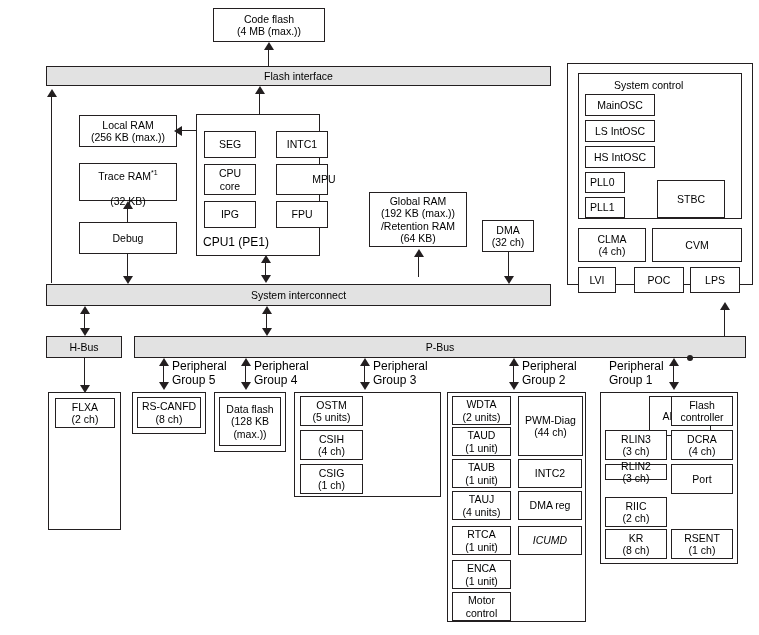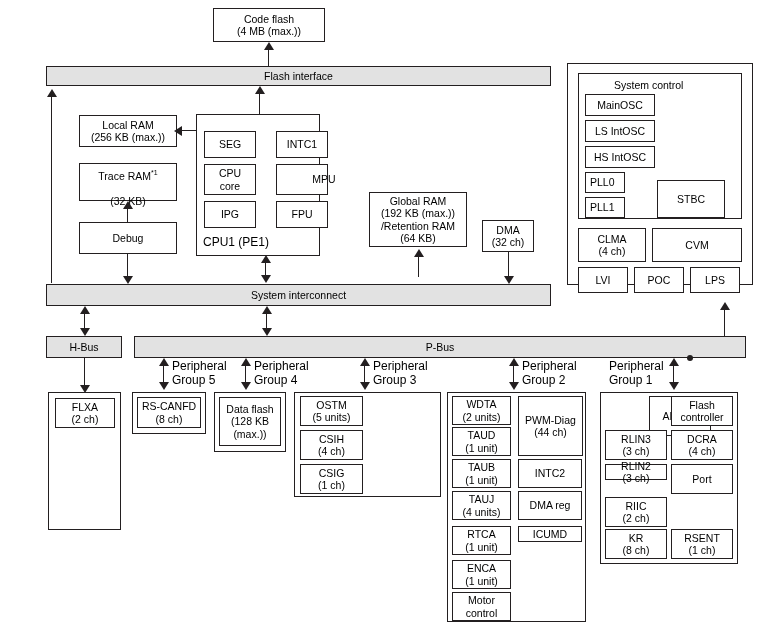--- a/index.html
+++ b/index.html
@@ -100,21 +100,21 @@
   <div class="box" style="left:585px;top:94px;width:70px;height:22px;">MainOSC</div>
   <div class="box" style="left:585px;top:120px;width:70px;height:22px;">LS IntOSC</div>
   <div class="box" style="left:585px;top:146px;width:70px;height:22px;">HS IntOSC</div>
   <div class="box" style="left:585px;top:172px;width:40px;height:21px;justify-content:flex-start;padding-left:4px;">PLL0</div>
   <div class="box" style="left:585px;top:197px;width:40px;height:21px;justify-content:flex-start;padding-left:4px;">PLL1</div>
   <div class="box" style="left:657px;top:180px;width:68px;height:38px;">STBC</div>
 
   <div class="box" style="left:578px;top:228px;width:68px;height:34px;">CLMA
 (4 ch)</div>
   <div class="box" style="left:652px;top:228px;width:90px;height:34px;">CVM</div>
-  <div class="box" style="left:578px;top:267px;width:50px;height:26px;">LVI</div>
+  <div class="box" style="left:578px;top:267px;width:38px;height:26px;">LVI</div>
   <div class="box" style="left:634px;top:267px;width:50px;height:26px;">POC</div>
   <div class="box" style="left:690px;top:267px;width:50px;height:26px;">LPS</div>
 
   <div class="vline" style="left:724px;top:310px;height:48px;"></div>
   <div class="arrU" style="left:720px;top:302px;"></div>
 
   <div class="bar" style="left:46px;top:284px;width:505px;height:22px;">System interconnect</div>
 
   <div class="vline" style="left:84px;top:312px;height:20px;"></div>
   <div class="arrU" style="left:80px;top:306px;"></div>
@@ -196,21 +196,21 @@
   <div class="box" style="left:452px;top:526px;width:59px;height:29px;">RTCA
 (1 unit)</div>
   <div class="box" style="left:452px;top:560px;width:59px;height:29px;">ENCA
 (1 unit)</div>
   <div class="box" style="left:452px;top:592px;width:59px;height:29px;">Motor
 control</div>
   <div class="box" style="left:518px;top:396px;width:65px;height:60px;">PWM-Diag
 (44 ch)</div>
   <div class="box" style="left:518px;top:459px;width:64px;height:29px;">INTC2</div>
   <div class="box" style="left:518px;top:491px;width:64px;height:29px;">DMA reg</div>
-  <div class="box" style="left:518px;top:526px;width:64px;height:16px;">ICUMD</div>
+  <div class="box" style="left:518px;top:526px;width:64px;height:29px;font-style:italic;">ICUMD</div>
 
   <div class="grp" style="left:600px;top:392px;width:138px;height:172px;"></div>
   <div class="box" style="left:605px;top:396px;width:62px;height:40px;margin-left:44px;">ADCA0</div>
   <div class="box" style="left:605px;top:430px;width:62px;height:30px;">RLIN3
 (3 ch)</div>
   <div class="box" style="left:605px;top:464px;width:62px;height:16px;">RLIN2
 (3 ch)</div>
   <div class="box" style="left:605px;top:497px;width:62px;height:30px;">RIIC
 (2 ch)</div>
   <div class="box" style="left:605px;top:529px;width:62px;height:30px;">KR

